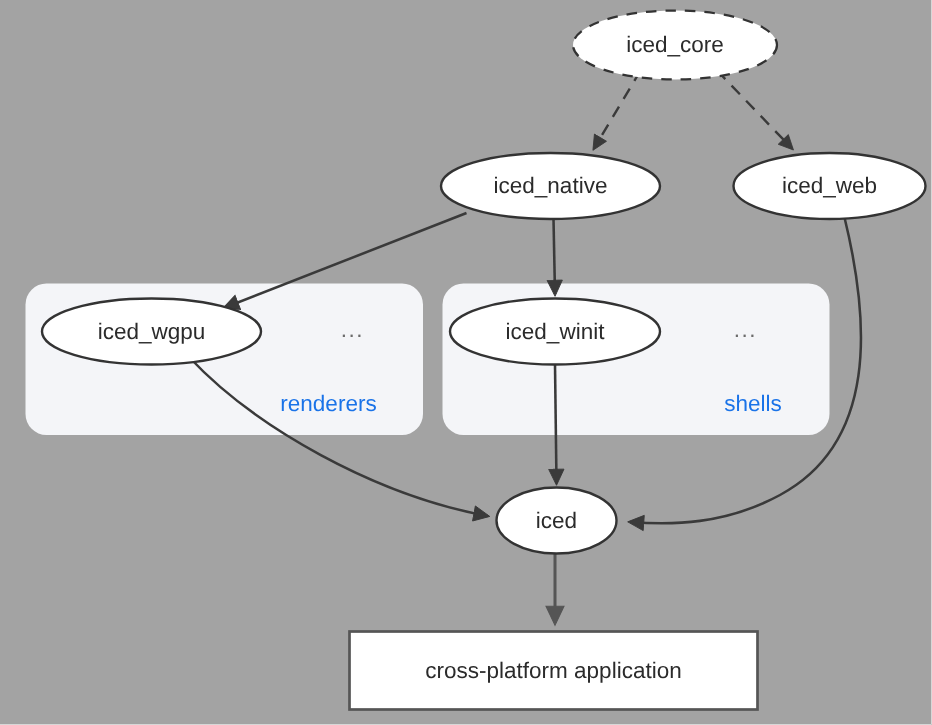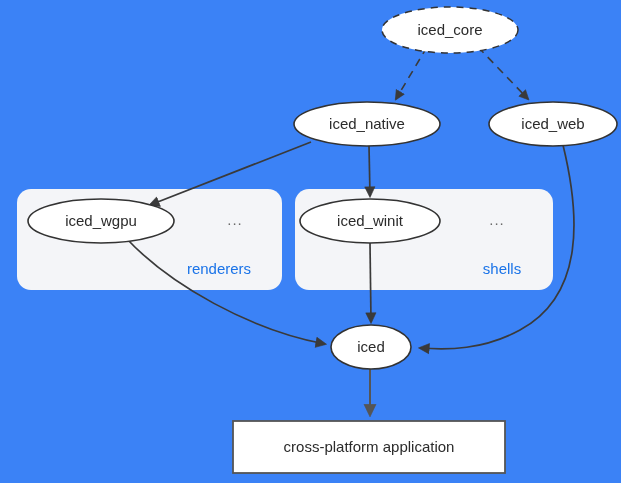--- a/index.html
+++ b/index.html
@@ -7,21 +7,21 @@
     padding: 0;
     background: #ffffff;
   }
   body {
     font-family: "Liberation Sans", sans-serif;
   }
   #diagram-root {
     position: relative;
     width: 621px;
     height: 483px;
-    background: #3b82f6;
+    background: #a3a3a3;
     overflow: hidden;
   }
   #diagram-svg {
     position: absolute;
     top: 0;
     left: 0;
     width: 621px;
     height: 483px;
     display: block;
   }

